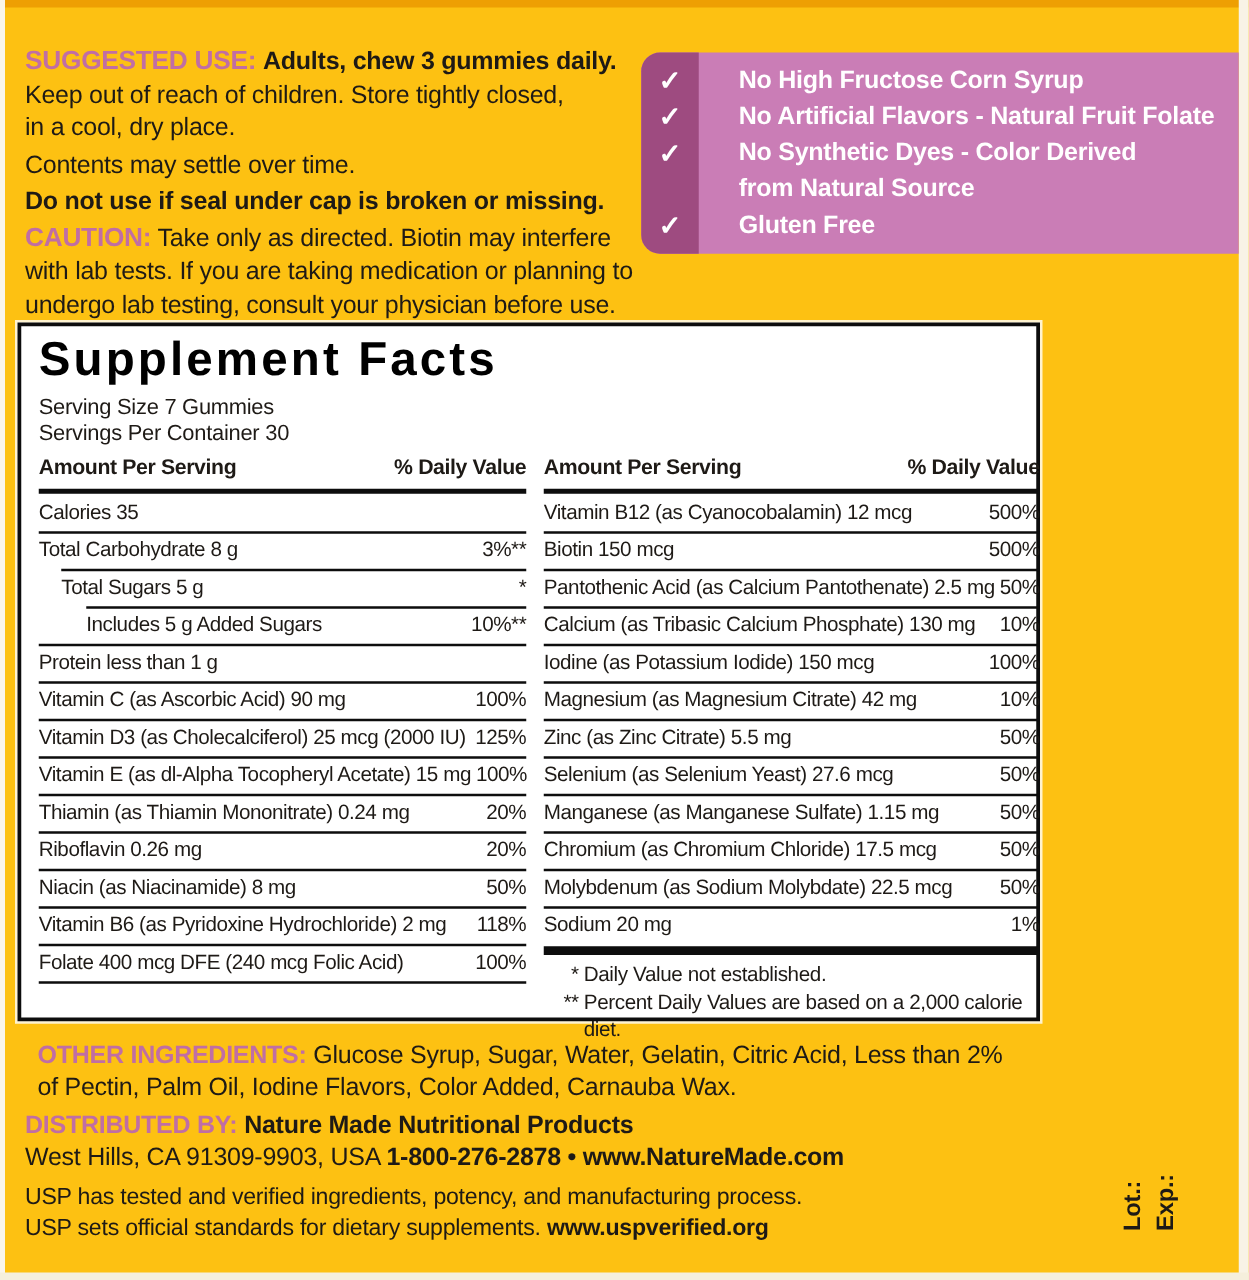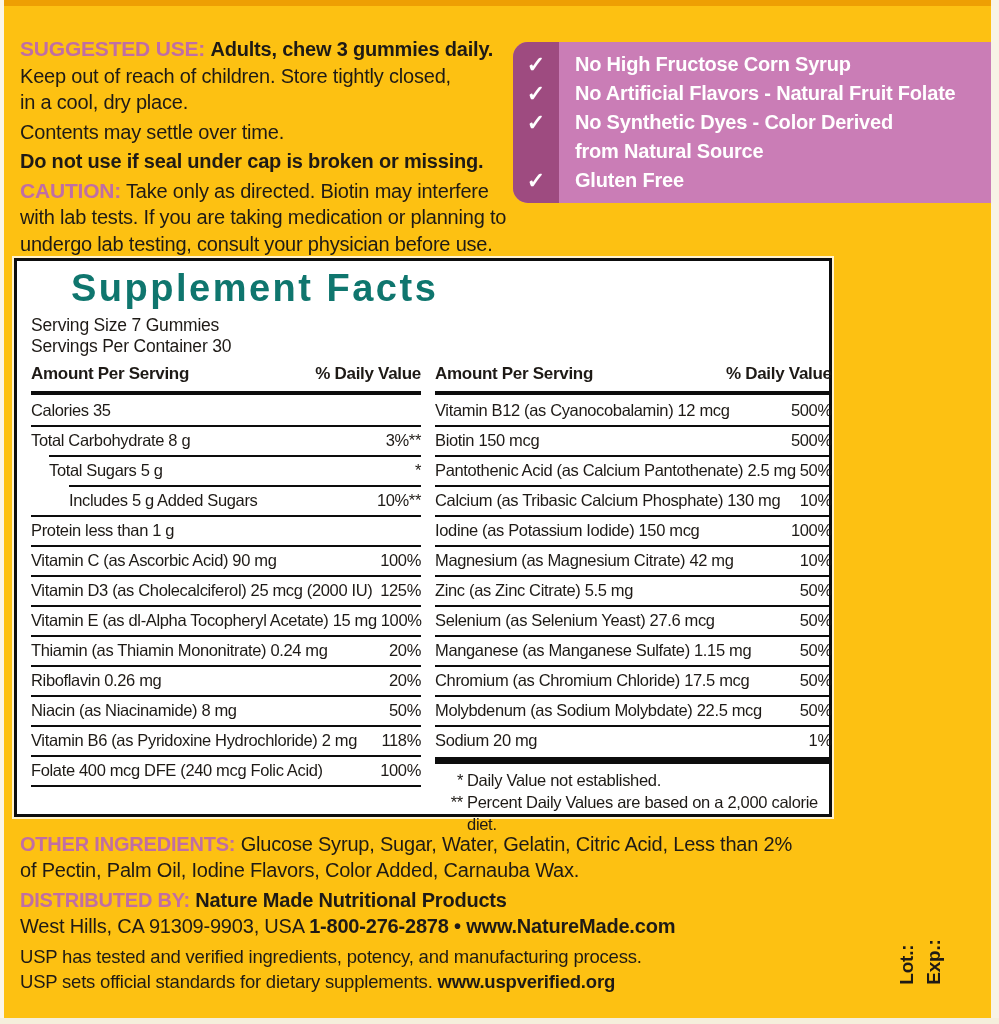--- a/index.html
+++ b/index.html
@@ -36,36 +36,35 @@
     position:absolute; left:0; top:0; width:46px; height:161px;
     background:#9E4B80; border-radius:15px 0 0 15px;
   }
   .claims-list { position:relative; padding:8px 6px 8px 0; }
   .claim-row { display:flex; align-items:flex-start; }
   .claim-check {
     width:46px; flex:0 0 46px; text-align:center; color:#fff;
     font-weight:bold; font-size:22px; line-height:29px;
   }
   .claim-text {
-    margin-left:16px; color:#fff; font-weight:bold; font-size:20px;
+    margin-left:32px; color:#fff; font-weight:bold; font-size:20px;
     line-height:29px; letter-spacing:-0.2px; white-space:pre-line;
   }
 
   
   .facts-box {
     position:absolute; left:14px; top:258px; width:818px; height:559px;
     background:#fff; border:3px solid #0D0D0D; box-sizing:border-box;
     box-shadow:0 0 0 2px rgba(255,255,255,0.8);
     display:flex; flex-direction:column;
   }
   .facts-head { padding:6px 12px 0 14px; }
   .facts-title {
     font-weight:bold; font-size:38px; letter-spacing:2.5px; line-height:42px;
-    color:#0f766e;
-    margin-left:40px;
+    color:#000000;
   }
   .serving { font-size:17.5px; line-height:21px; letter-spacing:-0.2px; margin-top:6px; }
   .thickbar { height:8px; background:#0D0D0D; margin:7px 10px 0 10px; }
   .cols { flex:1; display:flex; margin:0 10px; }
   .vdiv { width:3px; background:#0D0D0D; }
   .col { box-sizing:border-box; }
   .col-left  { width:400px; padding:0 6px 0 4px; }
   .col-right { flex:1; padding:0 4px 0 8px; display:flex; flex-direction:column; }
   .col-header {
     display:flex; justify-content:space-between; align-items:flex-start;
@@ -86,21 +85,21 @@
   .frow.ind1 { padding-left:18px; --inset:18px; }
   .frow.ind2 { padding-left:38px; --inset:38px; }
   .col-left .frow.last { border-bottom:2px solid #0D0D0D; }
   .foot-bar { height:7px; background:#0D0D0D; margin-top:2px; }
   .footnotes { padding:5px 0 0 2px; }
   .fnrow { display:flex; font-size:16.5px; line-height:22px; letter-spacing:-0.3px; }
   .fnrow .mk { width:26px; flex:0 0 26px; text-align:right; padding-right:4px; }
 
   
   .other-ing {
-    position:absolute; left:20px; top:831px; width:860px;
+    position:absolute; left:30px; top:831px; width:860px;
     font-size:20px; line-height:26px; letter-spacing:-0.2px;
   }
   .distributed {
     position:absolute; left:20px; top:887px; width:860px;
     font-size:20px; line-height:26px; letter-spacing:-0.2px;
   }
   .usp-block {
     position:absolute; left:20px; top:944px; width:860px;
     font-size:18.5px; line-height:25px; letter-spacing:-0.2px;
   }

